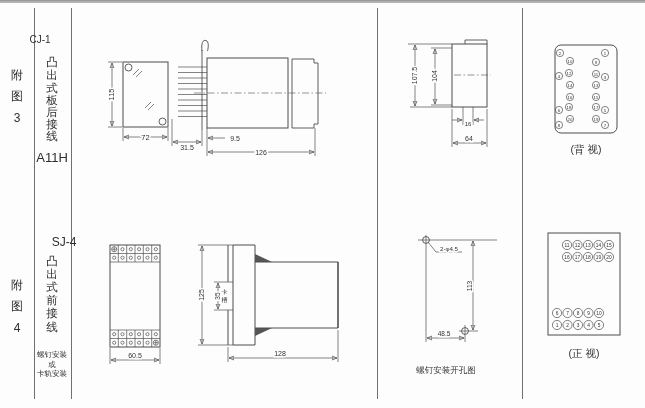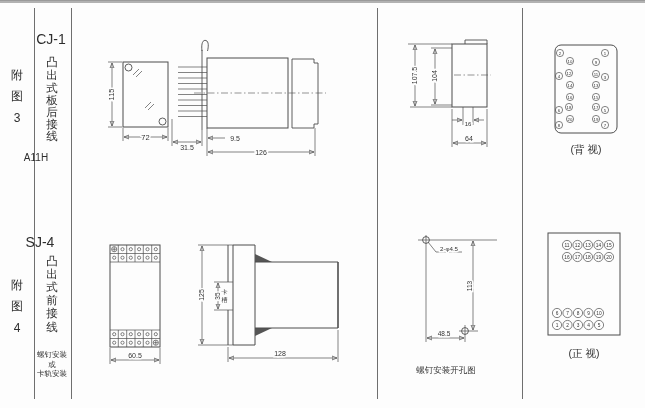--- a/index.html
+++ b/index.html
@@ -30,29 +30,29 @@
   <div class="hl double" style="left:0;top:398;width:645px"></div>
   <div class="vl" style="left:34px;top:8px;height:391px"></div>
   <div class="vl" style="left:71px;top:8px;height:391px"></div>
   <div class="vl" style="left:377px;top:8px;height:391px"></div>
   <div class="vl" style="left:522px;top:8px;height:391px"></div>
 
   <span class="lbl" style="left:17px;top:75px;font-size:12px">附</span>
   <span class="lbl" style="left:17px;top:96px;font-size:12px">图</span>
   <span class="lbl" style="left:17px;top:118px;font-size:12px">3</span>
 
-  <span class="lbl" style="left:51px;top:39px;font-size:14px">CJ-1</span>
+  <span class="lbl" style="left:40px;top:39px;font-size:10px">CJ-1</span>
   <span class="lbl" style="left:52px;top:62px;font-size:11.5px">凸</span>
   <span class="lbl" style="left:52px;top:75px;font-size:11.5px">出</span>
   <span class="lbl" style="left:52px;top:88px;font-size:11.5px">式</span>
   <span class="lbl" style="left:52px;top:100px;font-size:11.5px">板</span>
   <span class="lbl" style="left:52px;top:112px;font-size:11.5px">后</span>
   <span class="lbl" style="left:52px;top:124px;font-size:11.5px">接</span>
   <span class="lbl" style="left:52px;top:136px;font-size:11.5px">线</span>
-  <span class="lbl" style="left:36px;top:157px;font-size:10px">A11H</span>
+  <span class="lbl" style="left:52px;top:157px;font-size:13px">A11H</span>
 
   <svg style="left:90px;top:30px" width="100" height="118" viewBox="0 0 100 118">
     <defs>
       <marker id="arA" markerWidth="8" markerHeight="8" refX="7" refY="4" orient="auto-start-reverse">
         <path d="M0,1.2 L7,4 L0,6.8 z" fill="#4d4d4d" stroke="none"></path>
       </marker>
     </defs>
     <rect x="33" y="32" width="45" height="65" stroke-width="1"></rect>
     <circle cx="38.5" cy="37.5" r="3.5" stroke-width=".9"></circle>
     <circle cx="72.5" cy="91.5" r="3.5" stroke-width=".9"></circle>
@@ -189,21 +189,21 @@
       <circle cx="60" cy="87" r="3.6" class="thin"></circle>
         <text x="60" y="88.6">7</text>
     </g>
     <text x="41" y="115" font-size="10.5" text-anchor="middle" fill="#222">(背 视)</text>
   </svg>
 
   <span class="lbl" style="left:17px;top:285px;font-size:12px">附</span>
   <span class="lbl" style="left:17px;top:306px;font-size:12px">图</span>
   <span class="lbl" style="left:17px;top:328px;font-size:12px">4</span>
 
-  <span class="lbl" style="left:40px;top:242px;font-size:14px">SJ-4</span>
+  <span class="lbl" style="left:64px;top:242px;font-size:12px">SJ-4</span>
   <span class="lbl" style="left:52px;top:261px;font-size:11.5px">凸</span>
   <span class="lbl" style="left:52px;top:274px;font-size:11.5px">出</span>
   <span class="lbl" style="left:52px;top:287px;font-size:11.5px">式</span>
   <span class="lbl" style="left:52px;top:300px;font-size:11.5px">前</span>
   <span class="lbl" style="left:52px;top:313px;font-size:11.5px">接</span>
   <span class="lbl" style="left:52px;top:327px;font-size:11.5px">线</span>
   <span class="lbl" style="left:52px;top:355px;font-size:7.5px">螺钉安装</span>
   <span class="lbl" style="left:52px;top:365px;font-size:7.5px">或</span>
   <span class="lbl" style="left:52px;top:374px;font-size:7.5px">卡轨安装</span>
 

